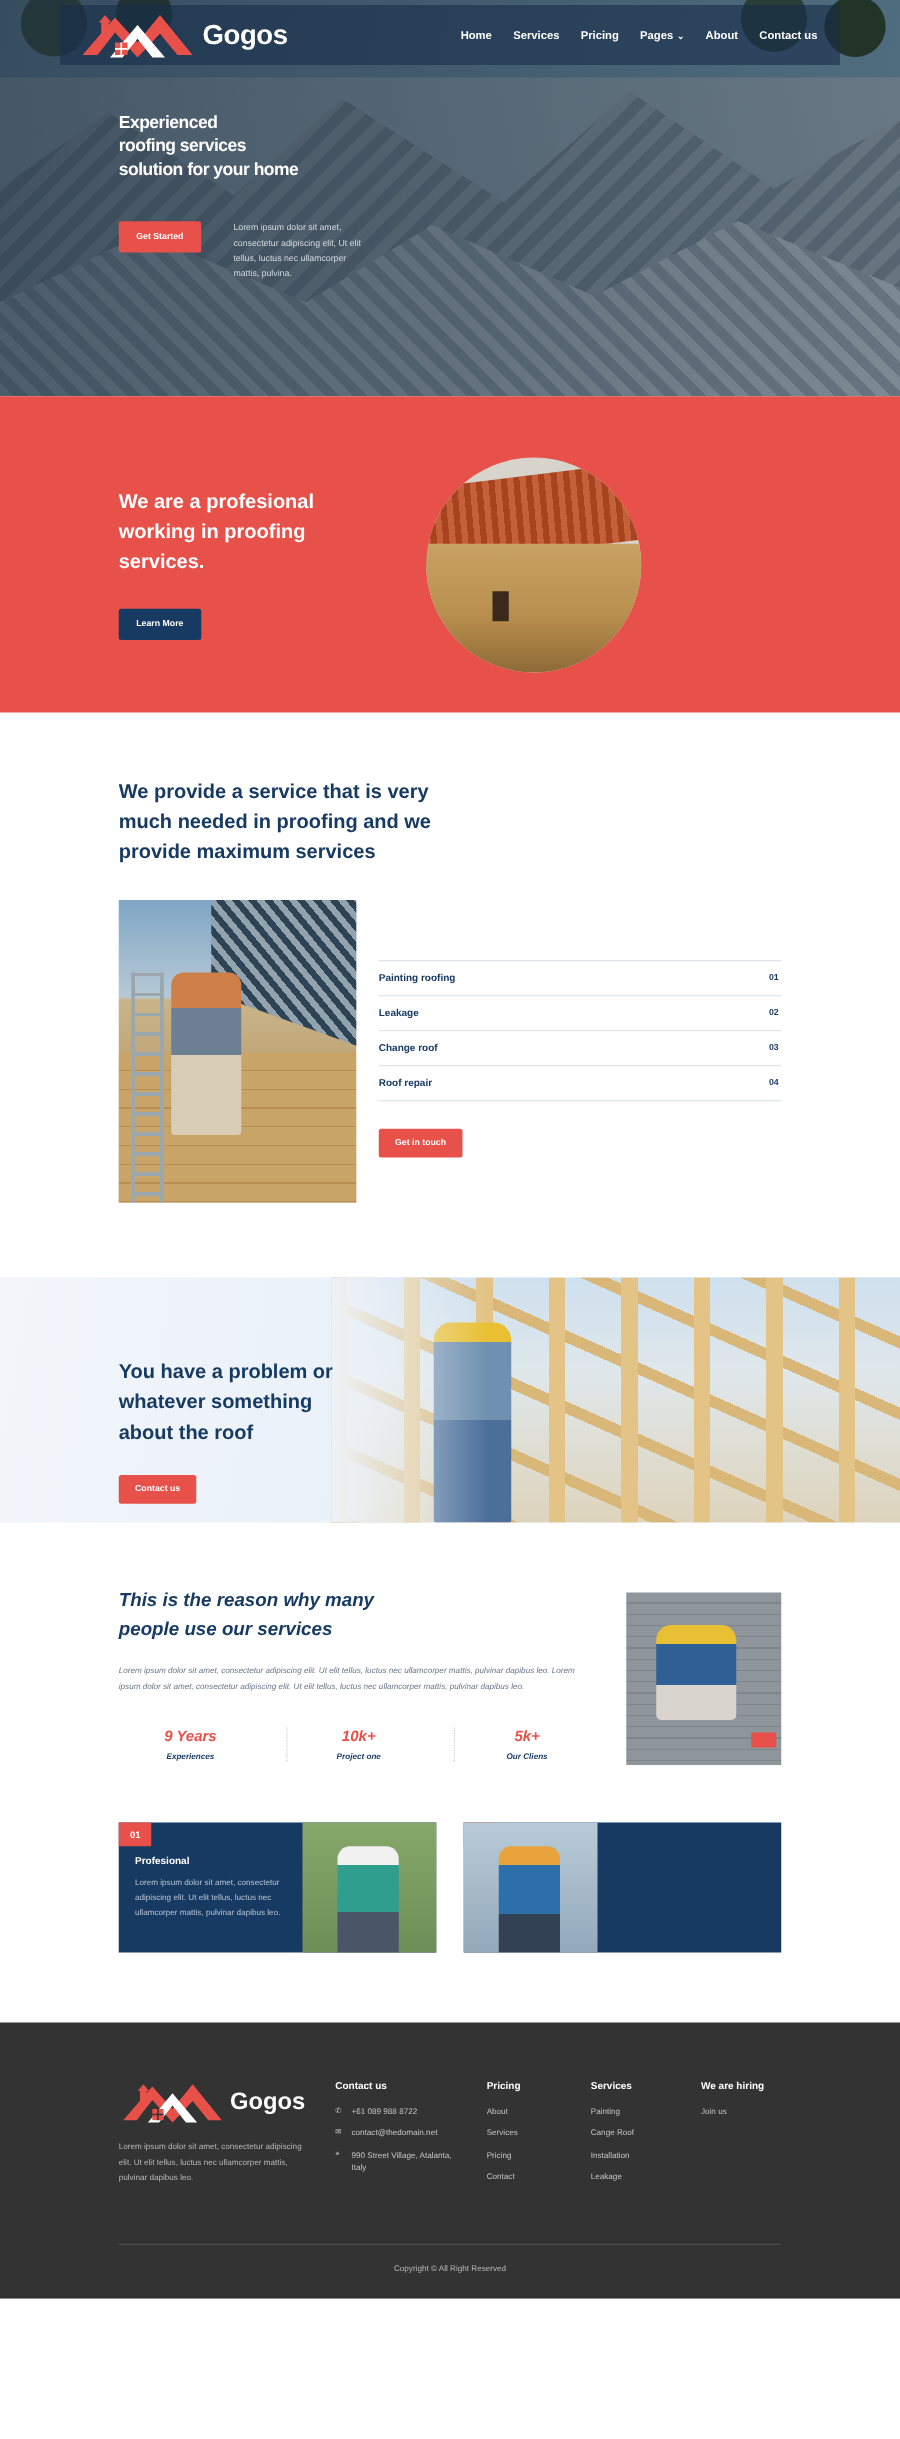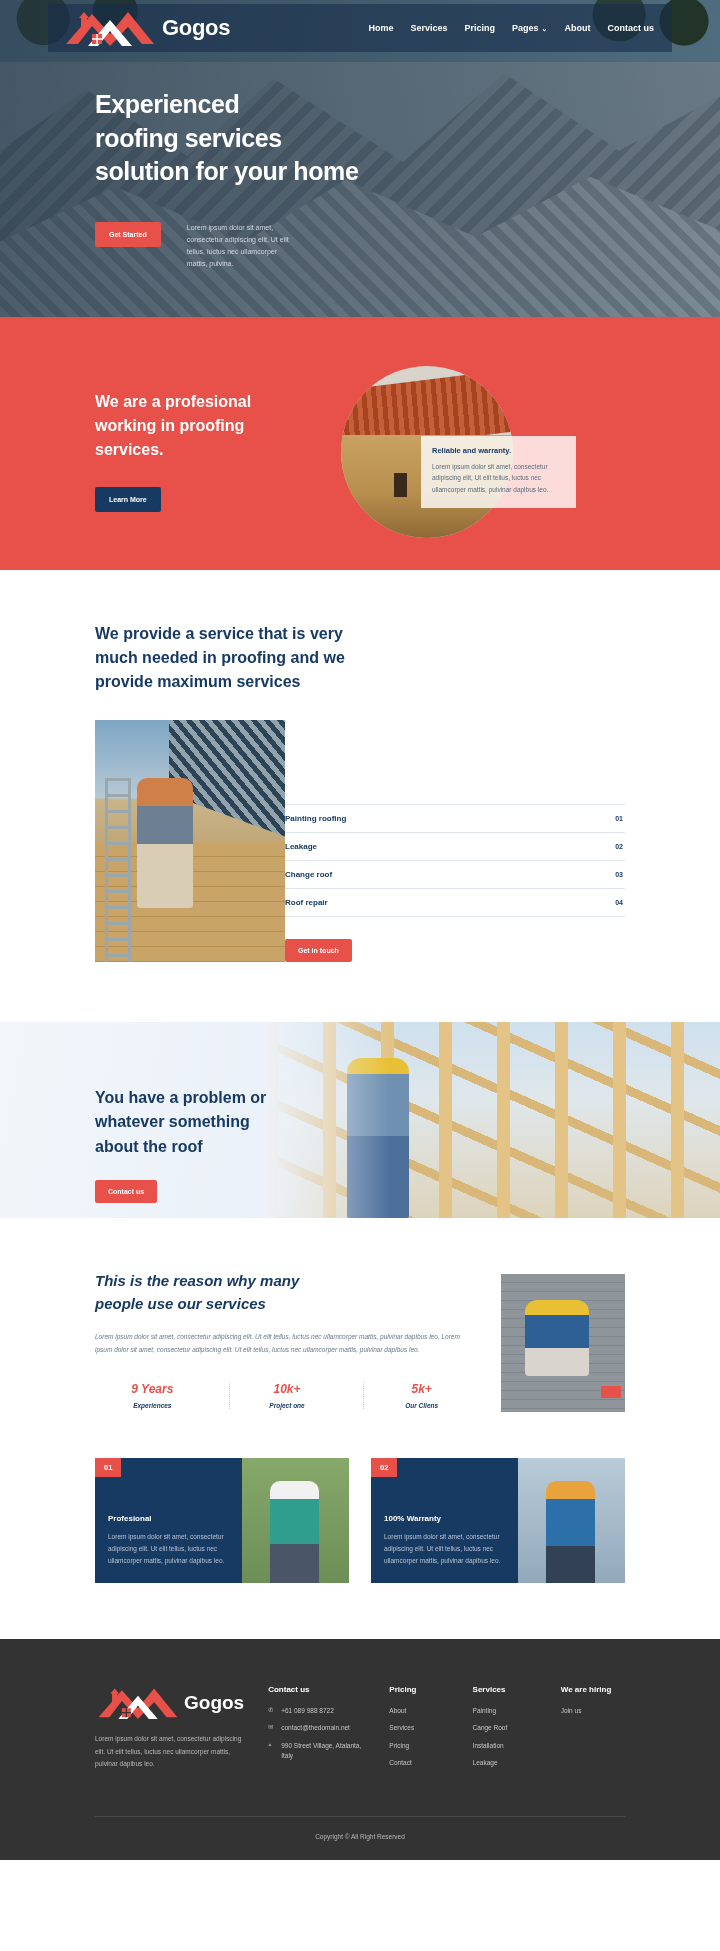--- a/index.html
+++ b/index.html
@@ -54,21 +54,21 @@
     display:flex; align-items:center; padding:0 18px 0 14px; z-index:6;
   }
   .brand{ display:flex; align-items:center; gap:4px; }
   .brand-mark{ width:96px; height:44px; position:relative; flex:none; margin-top:-4px; }
   .brand-name{ color:#fff; font-size:22px; font-weight:700; letter-spacing:-.3px; }
   .nav-links{ margin-left:auto; display:flex; align-items:center; gap:17px; }
   .nav-link{ color:#ffffff; font-size:9px; font-weight:600; text-decoration:none; white-space:nowrap; }
   .caret{ display:inline-block; margin-left:3px; font-size:7px; }
 
   .hero-inner{ position:absolute; left:95px; top:88px; z-index:5; width:540px; }
-  .hero-title{ color:#fff; font-size:25px; line-height:1.34; font-weight:700; letter-spacing:-.4px; }
+  .hero-title{ color:#fff; font-size:14px; line-height:1.34; font-weight:700; letter-spacing:-.4px; }
   .hero-row{ display:flex; align-items:flex-start; gap:26px; margin-top:33px; }
   .btn{
     display:inline-block; border:none; cursor:pointer;
     background:#e8504a; color:#fff; font-weight:700;
     font-family:"Liberation Sans", sans-serif;
   }
   .btn-hero{ font-size:7px; padding:9px 14px; border-radius:2px; }
   .hero-para{ color:#d4dae2; font-size:7px; line-height:1.75; width:110px; }
 
   
@@ -97,21 +97,21 @@
   .info-card{
     position:absolute; right:-2px; top:64px; width:155px;
     background:rgba(255,255,255,.80); padding:10px 11px 13px; z-index:4;
   }
   .info-card-title{ color:#173a63; font-size:7.5px; font-weight:700; margin-bottom:6px; }
   .info-card-text{ color:#5b6b7d; font-size:6.5px; line-height:1.75; }
 
   
   .services{ padding:52px 95px 60px; }
   .sec-title{ font-size:16px; line-height:1.5; font-weight:700; color:#173a63; }
-  .srv-body{ display:flex; margin-top:26px;align-items:flex-end; }
+  .srv-body{ display:flex; gap:18px; margin-top:26px; }
   .srv-photo{
     width:190px; height:242px; flex:none; position:relative; overflow:hidden;
     background:linear-gradient(#7fa6c4,#b6c9d6 32%,#c9b489 33%,#a9854e);
   }
   .srv-photo .roof{
     position:absolute; right:-4px; top:0; width:120px; height:118px;
     background:repeating-linear-gradient(40deg,#2d4456 0 6px,#93a3ad 6px 12px);
     transform:skewY(20deg); transform-origin:top right;
   }
   .srv-photo .plank{
@@ -181,21 +181,21 @@
   .reason-photo .kneel{
     position:absolute; left:24px; top:26px; width:64px; height:76px;
     background:linear-gradient(#e9c033 0 15px,#2e5f95 15px 48px,#d9d4cd 48px 76px);
     border-radius:12px 12px 4px 4px;
   }
   .reason-photo .tool{ position:absolute; right:4px; bottom:14px; width:20px; height:12px; background:#e8504a; }
 
   
   .cards{ padding:12px 95px 56px; display:flex; gap:22px; }
   .card{ flex:1; display:flex; background:#173a63; position:relative; min-height:104px; }
-  .card-body{ width:58%; padding:26px 13px 16px;margin-top:30px; }
+  .card-body{ width:58%; padding:26px 13px 16px; }
   .card-badge{
     position:absolute; left:0; top:0; background:#e8504a; color:#fff;
     font-size:7.5px; font-weight:700; padding:5px 9px;
   }
   .card-title{ color:#fff; font-size:8px; font-weight:700; }
   .card-text{ color:#b7c4d4; font-size:6.5px; line-height:1.85; margin-top:8px; }
   .card-photo{ width:42%; background:linear-gradient(#86a86a,#6d8f57); position:relative; overflow:hidden; }
   .card-photo.two{ background:linear-gradient(#b9cbd8,#93a9bb); }
   .card-photo .p{
     position:absolute; left:26%; top:18%; width:46%; height:82%;
@@ -279,24 +279,20 @@
           <span>We are a profesional</span><br>
           <span>working in proofing</span><br>
           <span>services.</span>
         </h2>
         <button class="btn btn-learn">Learn More</button>
       </div>
       <div class="red-right">
         <div class="circle-photo">
           <span class="circle-window"></span>
         </div>
-        <div class="info-card">
-          <div class="info-card-title">Reliable and warranty.</div>
-          <div class="info-card-text">Lorem ipsum dolor sit amet, consectetur adipiscing elit, Ut elit tellus, luctus nec ullamcorper mattis, pulvinar dapibus leo.</div>
-        </div>
       </div>
     </div>
   </section>
 
   <section class="services">
     <h2 class="sec-title">
       <span>We provide a service that is very</span><br>
       <span>much needed in proofing and we</span><br>
       <span>provide maximum services</span>
     </h2>
@@ -379,24 +375,20 @@
       <div class="card-body">
         <div class="card-title">Profesional</div>
         <div class="card-text">Lorem ipsum dolor sit amet, consectetur adipiscing elit. Ut elit tellus, luctus nec ullamcorper mattis, pulvinar dapibus leo.</div>
       </div>
       <div class="card-photo">
           <span class="p"></span>
         </div>
     </article>
     <article class="card">
       <span class="card-badge">02</span>
-      <div class="card-body">
-        <div class="card-title">100% Warranty</div>
-        <div class="card-text">Lorem ipsum dolor sit amet, consectetur adipiscing elit. Ut elit tellus, luctus nec ullamcorper mattis, pulvinar dapibus leo.</div>
-      </div>
       <div class="card-photo two">
           <span class="p"></span>
         </div>
     </article>
   </section>
 
   <footer class="footer">
     <div class="f-top">
       <div class="f-brand">
         <div class="f-logo">

